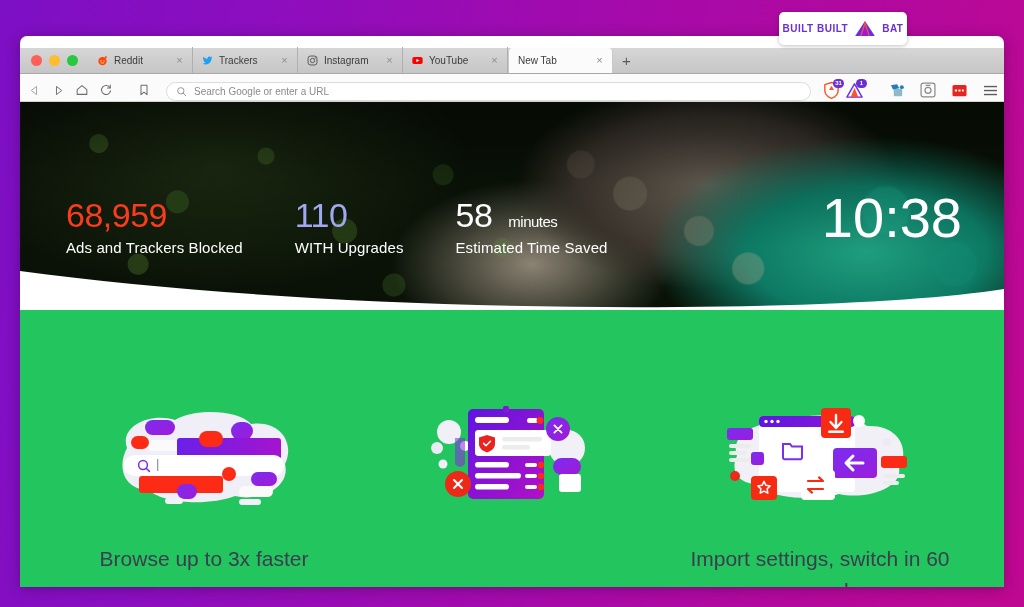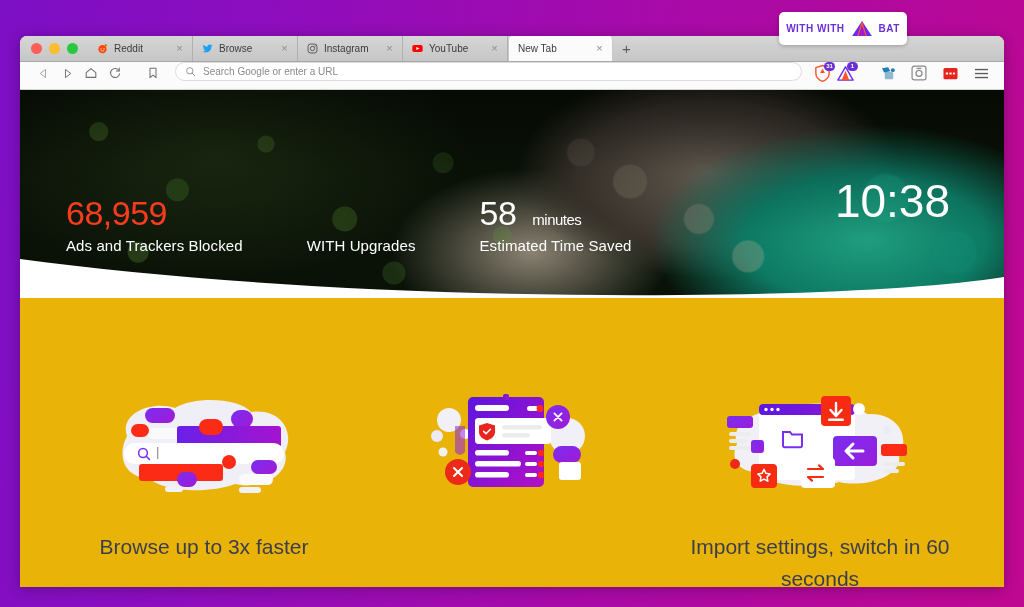--- a/index.html
+++ b/index.html
@@ -41,20 +41,21 @@
     z-index: 20;
   }
 
   
   .tabstrip {
     height: 26px;
     background: linear-gradient(#d6d6d6, #c6c6c6);
     display: flex; align-items: flex-end;
     border-bottom: 1px solid #a8a8a8;
     position: relative;
+    margin-top: 12px;
   }
   .traffic {
     display: flex; align-items: center; gap: 7px;
     padding: 0 10px 0 11px; height: 26px;
   }
   .dot { width: 11px; height: 11px; border-radius: 50%; }
   .dot.red    { background: #ff5f57; }
   .dot.yellow { background: #febc2e; }
   .dot.green  { background: #28c840; }
 
@@ -89,22 +90,22 @@
     font-size: 15px; color: #5a5a5a; line-height: 1;
     padding: 0 9px; height: 26px;
     display: flex; align-items: center;
   }
 
   
   .toolbar {
     height: 28px;
     background: #fbfbfb;
     border-bottom: 1px solid #d3d3d3;
-    display: flex; align-items: flex-start;
-    padding: 0 12px;
+    display: flex; align-items: flex-end;
+    padding: 0 3px;
     gap: 2px;
   }
   .tb-icon {
     width: 22px; height: 22px;
     display: flex; align-items: center; justify-content: center;
     color: #9a9a9a;
   }
   .tb-icon svg { display: block; }
   .urlbar {
     flex: 1;
@@ -169,60 +170,60 @@
   }
   .hero-vig {
     position: absolute; inset: 0;
     background: linear-gradient(180deg, rgba(0,0,0,0.42) 0%, rgba(0,0,0,0.12) 38%, rgba(0,0,0,0) 70%);
   }
   .hero-wave {
     position: absolute; left: 0; right: 0; bottom: -1px;
     height: 62px; display: block;
   }
   .stats {
-    position: absolute; left: 46px; top: 106px;
-    display: flex; align-items: flex-end; gap: 12px;
+    position: absolute; left: 46px; top: 96px;
+    display: flex; align-items: flex-end; gap: 0;
     z-index: 3;
   }
   .stat { margin-right: 52px; }
   .stat .num {
     font-size: 34px; font-weight: 500; line-height: 1;
     letter-spacing: -0.5px;
   }
   .stat .num .unit { font-size: 15px; font-weight: 400; margin-left: 16px; }
   .stat .lbl {
     font-size: 15px; color: #ffffff; margin-top: 7px;
     letter-spacing: 0.1px;
   }
   .clock {
-    position: absolute; right: 54px; top: 88px;
-    font-size: 46px; color: #ffffff; font-weight: 300;
+    position: absolute; right: 42px; top: 88px;
+    font-size: 56px; color: #ffffff; font-weight: 300;
     letter-spacing: 0px; line-height: 1; z-index: 3;
   }
 
   
   .features {
     display: flex;
     padding: 86px 30px 0 30px;
-    background: #eab308;
+    background: #22c55e;
   }
   .feature { flex: 1; display: flex; flex-direction: column; align-items: center; }
   .feature .art { width: 210px; height: 115px; display: block; }
   .feature .cap {
     margin-top: 32px;
     font-size: 21px; color: #3b3e4e;
     text-align: center; line-height: 1.5;
     max-width: 260px;
   }
 </style>
 </head>
 <body>
 
 <div class="bat-badge">
-  <span class="bat-text">WITH WITH</span>
+  <span class="bat-text">BUILT BUILT</span>
   <svg class="bat-logo" viewBox="0 0 24 19">
     <polygon points="12,1 23,18 1,18" fill="#662df0"></polygon>
     <polygon points="12,1 17.5,18 6.5,18" fill="#fb542b"></polygon>
     <polygon points="12,6 16,18 8,18" fill="#a01ad6"></polygon>
   </svg>
   <span class="bat-text">BAT</span>
 </div>
 
 <div class="browser">
 
@@ -243,21 +244,21 @@
           <circle cx="12.8" cy="3.4" r="1.5" fill="#ff4500"></circle>
         </svg>
         <span class="title">Reddit</span>
         <span class="tclose">×</span>
       </div>
 
       <div class="tab">
         <svg class="fav" viewBox="0 0 16 16">
           <path d="M15 3.4a5.6 5.6 0 0 1-1.7.5 2.9 2.9 0 0 0 1.3-1.6 5.8 5.8 0 0 1-1.8.7A2.9 2.9 0 0 0 7.9 5.6 8.3 8.3 0 0 1 1.9 2.5a2.9 2.9 0 0 0 .9 3.9 2.9 2.9 0 0 1-1.3-.4 2.9 2.9 0 0 0 2.3 2.9 2.9 2.9 0 0 1-1.3.1 2.9 2.9 0 0 0 2.7 2 5.9 5.9 0 0 1-4.3 1.2A8.3 8.3 0 0 0 13.8 5.2 5.9 5.9 0 0 0 15 3.4z" fill="#1da1f2"></path>
         </svg>
-        <span class="title">Browse</span>
+        <span class="title">Trackers</span>
         <span class="tclose">×</span>
       </div>
 
       <div class="tab">
         <svg class="fav" viewBox="0 0 16 16">
           <rect x="1.5" y="1.5" width="13" height="13" rx="3.6" fill="none" stroke="#555" stroke-width="1.4"></rect>
           <circle cx="8" cy="8" r="3.1" fill="none" stroke="#555" stroke-width="1.4"></circle>
           <circle cx="11.8" cy="4.2" r="0.95" fill="#555"></circle>
         </svg>
         <span class="title">Instagram</span>
@@ -371,20 +372,21 @@
   <div class="hero">
     <div class="hero-tex"></div>
     <div class="hero-vig"></div>
 
     <div class="stats">
       <div class="stat">
         <div class="num" style="color:#fb3b1e">68,959</div>
         <div class="lbl">Ads and Trackers Blocked</div>
       </div>
       <div class="stat">
+        <div class="num" style="color:#a0a8f0">110</div>
         <div class="lbl">WITH Upgrades</div>
       </div>
       <div class="stat">
         <div class="num" style="color:#ffffff"><span>58</span><span class="unit">minutes</span></div>
         <div class="lbl">Estimated Time Saved</div>
       </div>
     </div>
 
     <div class="clock">10:38</div>
 

